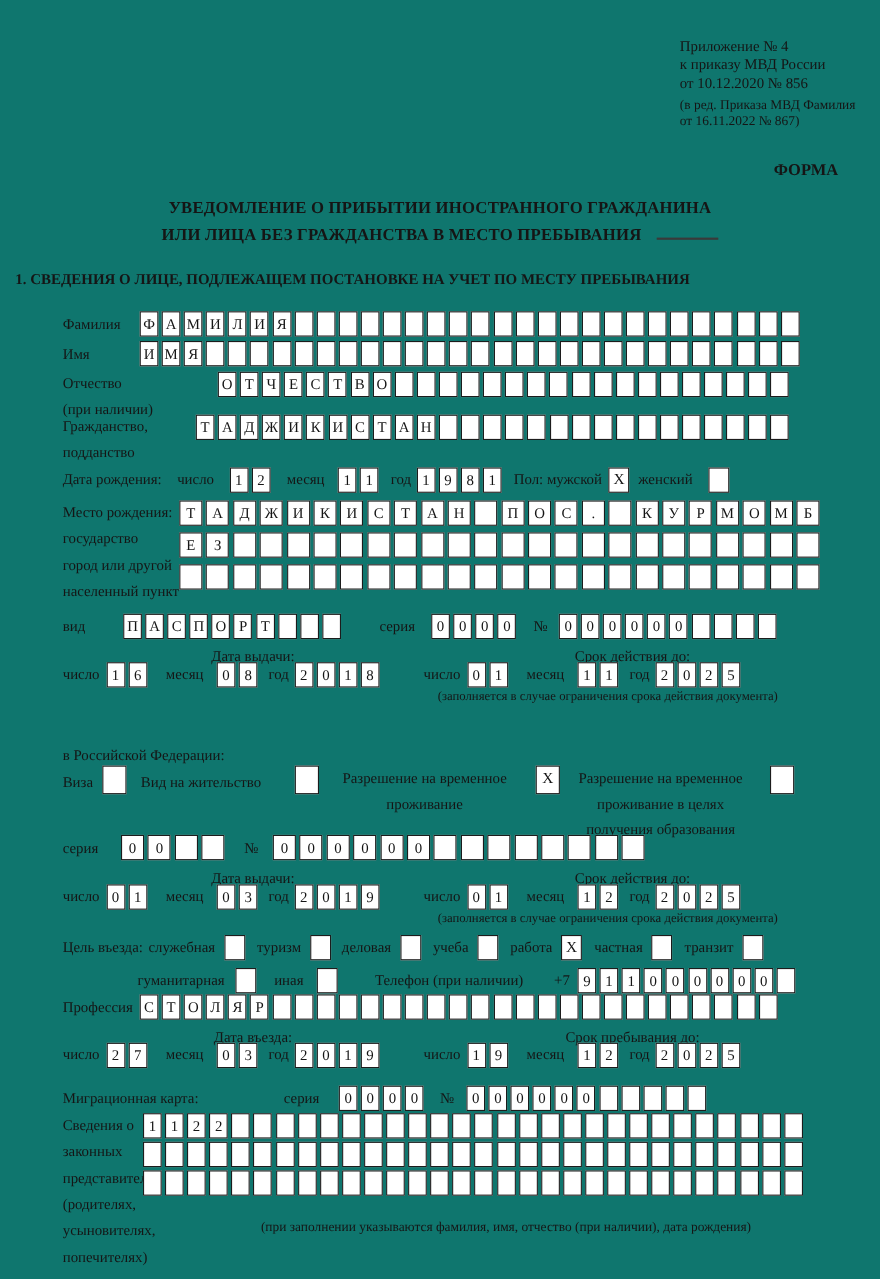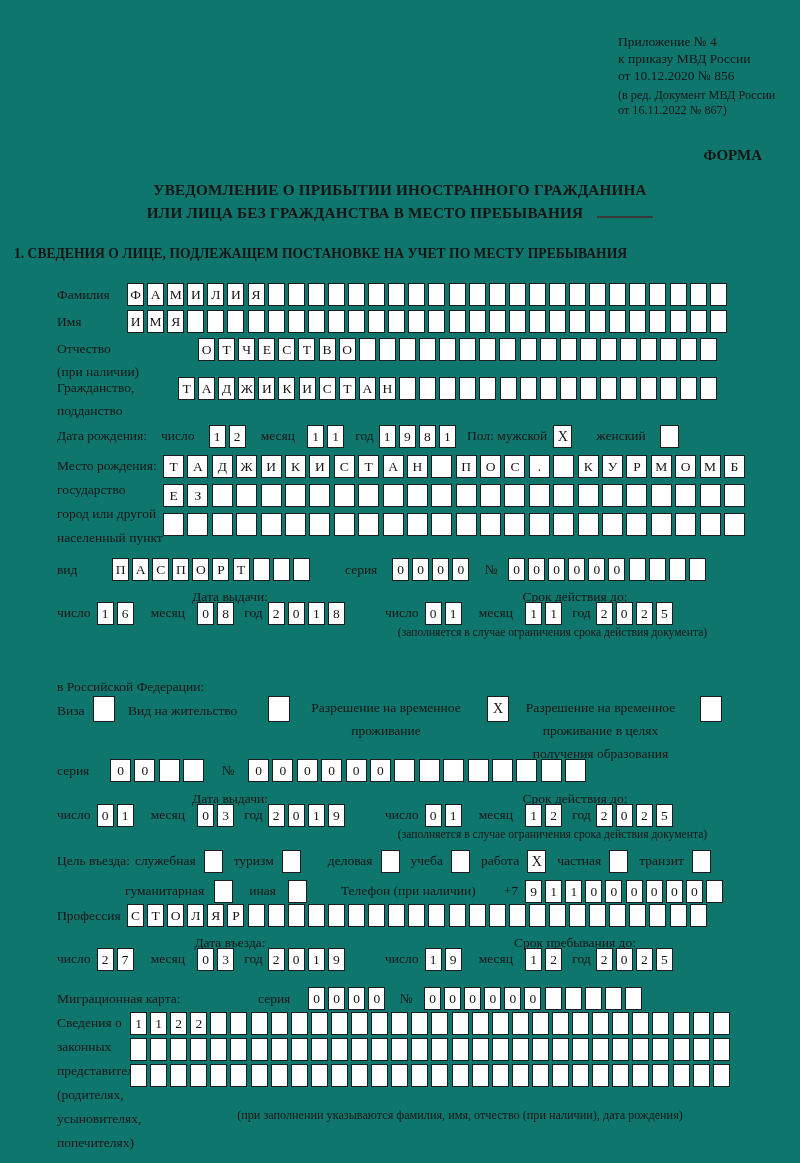--- a/index.html
+++ b/index.html
@@ -29,21 +29,21 @@
 </style>
 </head>
 <body>
 
 <div id="page">
 
   <div class="abs" style="top:34px;left:618px;width:180px">
     <div class="lbl">Приложение № 4</div>
     <div class="lbl">к приказу МВД России</div>
     <div class="lbl">от 10.12.2020 № 856</div>
-    <div class="lbl small" style="margin-top:3px">(в ред. Документ МВД России</div>
+    <div class="lbl small" style="margin-top:3px">(в ред. Приказа МВД Фамилия</div>
     <div class="lbl small">от 16.11.2022 № 867)</div>
   </div>
   <div class="abs bold right" style="top:147px;left:618px;width:144px;font-size:15px">ФОРМА</div>
 
   <div class="abs title center" style="top:181px;left:0;width:800px">УВЕДОМЛЕНИЕ О ПРИБЫТИИ ИНОСТРАННОГО ГРАЖДАНИНА</div>
   <div class="abs center" style="top:203px;left:0;width:800px">
     <span class="title">ИЛИ ЛИЦА БЕЗ ГРАЖДАНСТВА В МЕСТО ПРЕБЫВАНИЯ</span><span class="blank-line"></span>
   </div>
 
   <div class="abs h-sec center" style="top:246px;left:0;width:641px">1. СВЕДЕНИЯ О ЛИЦЕ, ПОДЛЕЖАЩЕМ ПОСТАНОВКЕ НА УЧЕТ ПО МЕСТУ ПРЕБЫВАНИЯ</div>
@@ -193,21 +193,21 @@
       </span>
     <span class="lbl" style="margin-left:8px">год</span>
     <span class="cells" style="margin-left:5px">
         <span class="cell">1</span>
         <span class="cell">9</span>
         <span class="cell">8</span>
         <span class="cell">1</span>
       </span>
     <span class="lbl" style="margin-left:8px">Пол: мужской</span>
     <span class="cbox" style="margin-left:6px">X</span>
-    <span class="lbl" style="margin-left:24px">женский</span>
+    <span class="lbl" style="margin-left:8px">женский</span>
     <span class="cbox" style="margin-left:14px"></span>
   </div>
 
   <div class="abs lbl" style="top:458px;left:57px">Место рождения:</div>
   <div class="abs lbl" style="top:482px;left:57px">государство</div>
   <div class="abs lbl" style="top:506px;left:57px">город или другой</div>
   <div class="abs lbl" style="top:530px;left:57px">населенный пункт</div>
   <div class="abs cells wide" style="top:455px;left:163px">
       <span class="cell">Т</span>
       <span class="cell">А</span>
@@ -447,21 +447,21 @@
       </span>
   </div>
   <div class="abs note center" style="top:828px;left:330px;width:445px">(заполняется в случае ограничения срока действия документа)</div>
 
   <div class="abs flexrow" style="top:850px;left:57px">
     <span class="lbl">Цель въезда:</span>
     <span class="lbl" style="margin-left:5px">служебная</span>
     <span class="cbox" style="margin-left:8px"></span>
     <span class="lbl" style="margin-left:11px">туризм</span>
     <span class="cbox" style="margin-left:8px"></span>
-    <span class="lbl" style="margin-left:27px">деловая</span>
+    <span class="lbl" style="margin-left:10px">деловая</span>
     <span class="cbox" style="margin-left:8px"></span>
     <span class="lbl" style="margin-left:11px">учеба</span>
     <span class="cbox" style="margin-left:8px"></span>
     <span class="lbl" style="margin-left:11px">работа</span>
     <span class="cbox" style="margin-left:8px">X</span>
     <span class="lbl" style="margin-left:11px">частная</span>
     <span class="cbox" style="margin-left:8px"></span>
     <span class="lbl" style="margin-left:11px">транзит</span>
     <span class="cbox" style="margin-left:8px"></span>
   </div>

